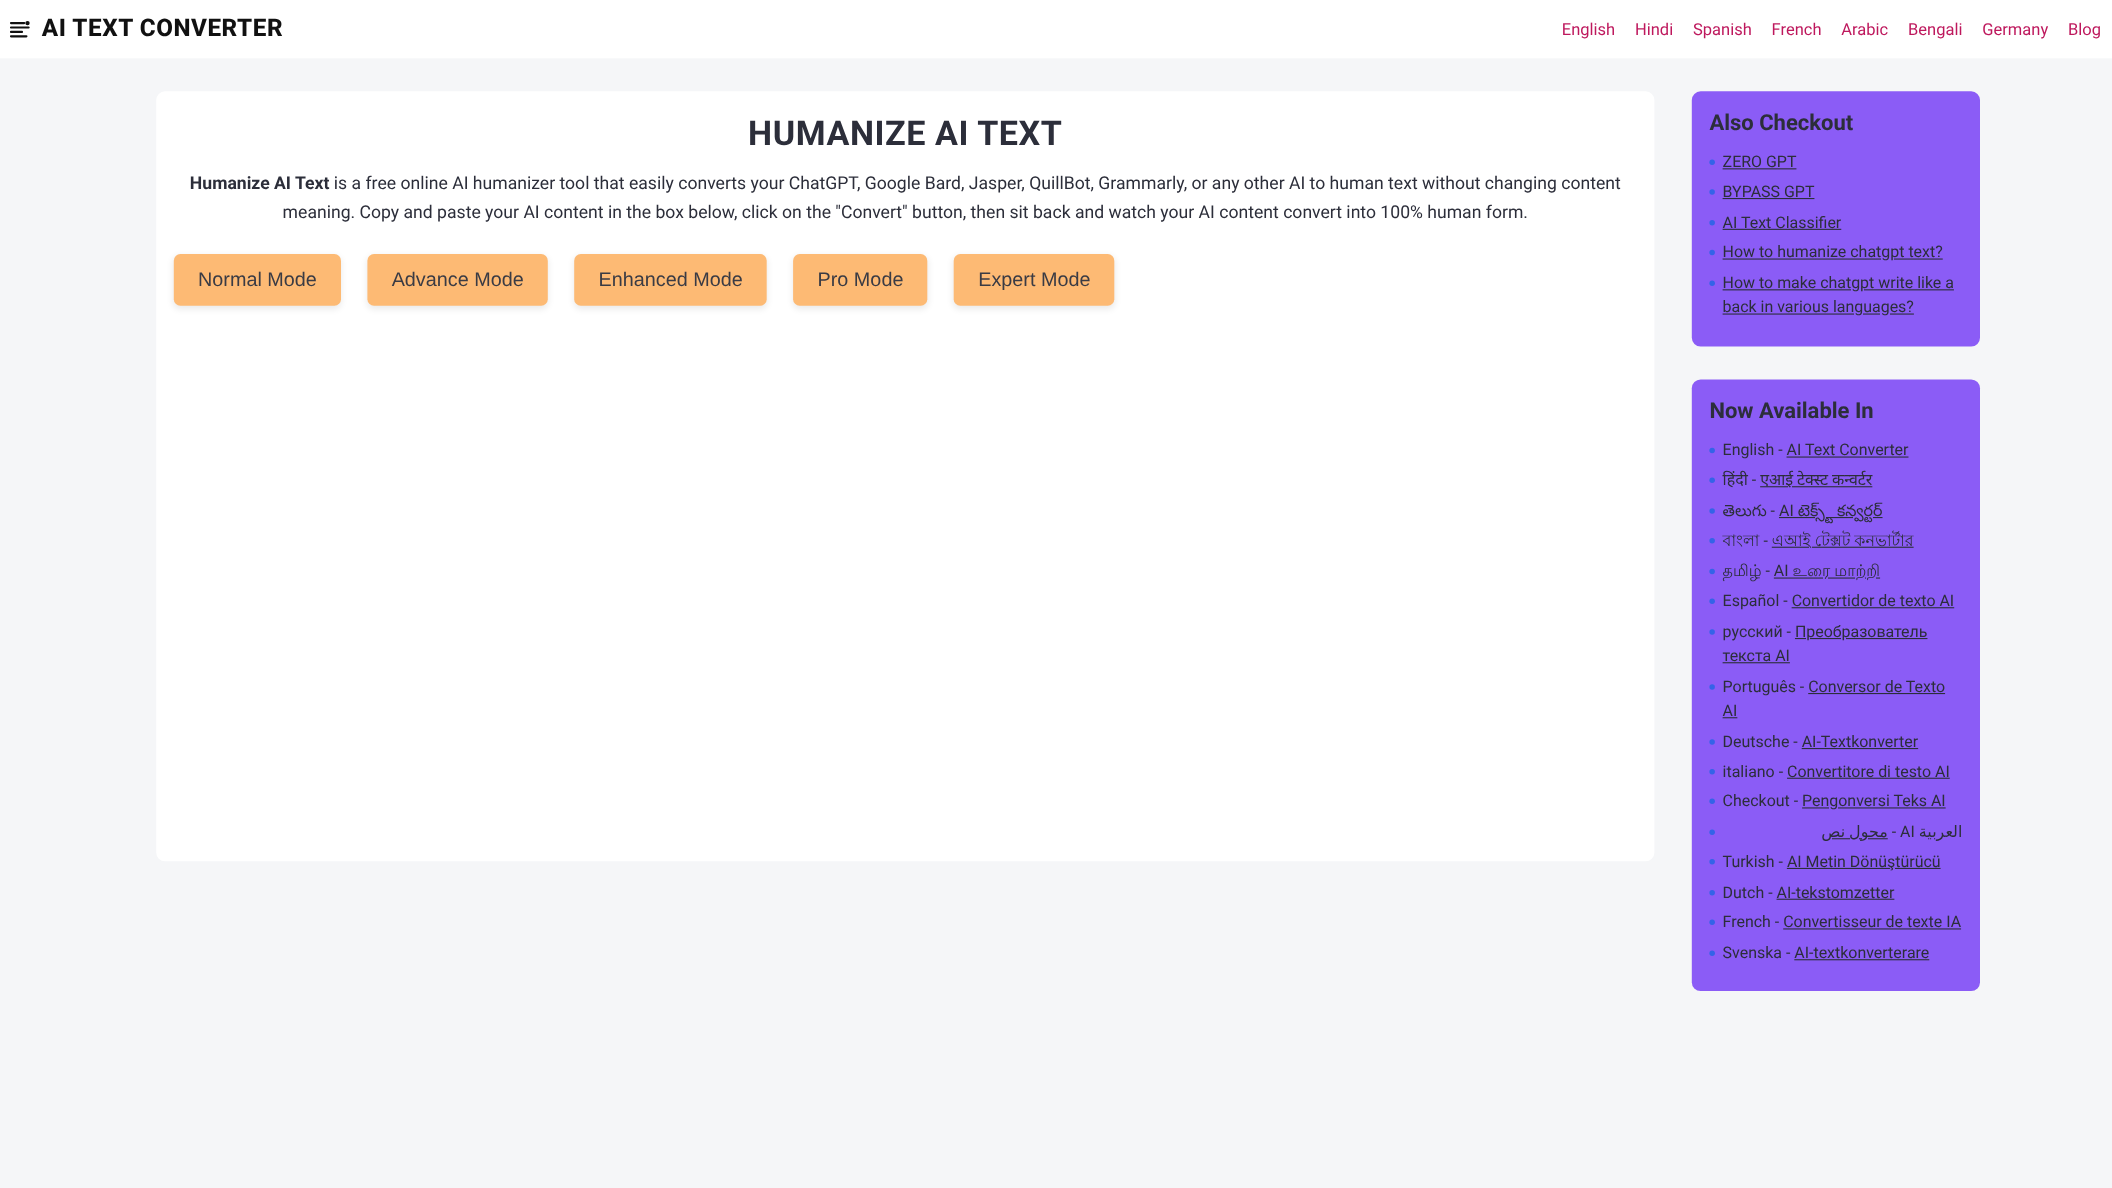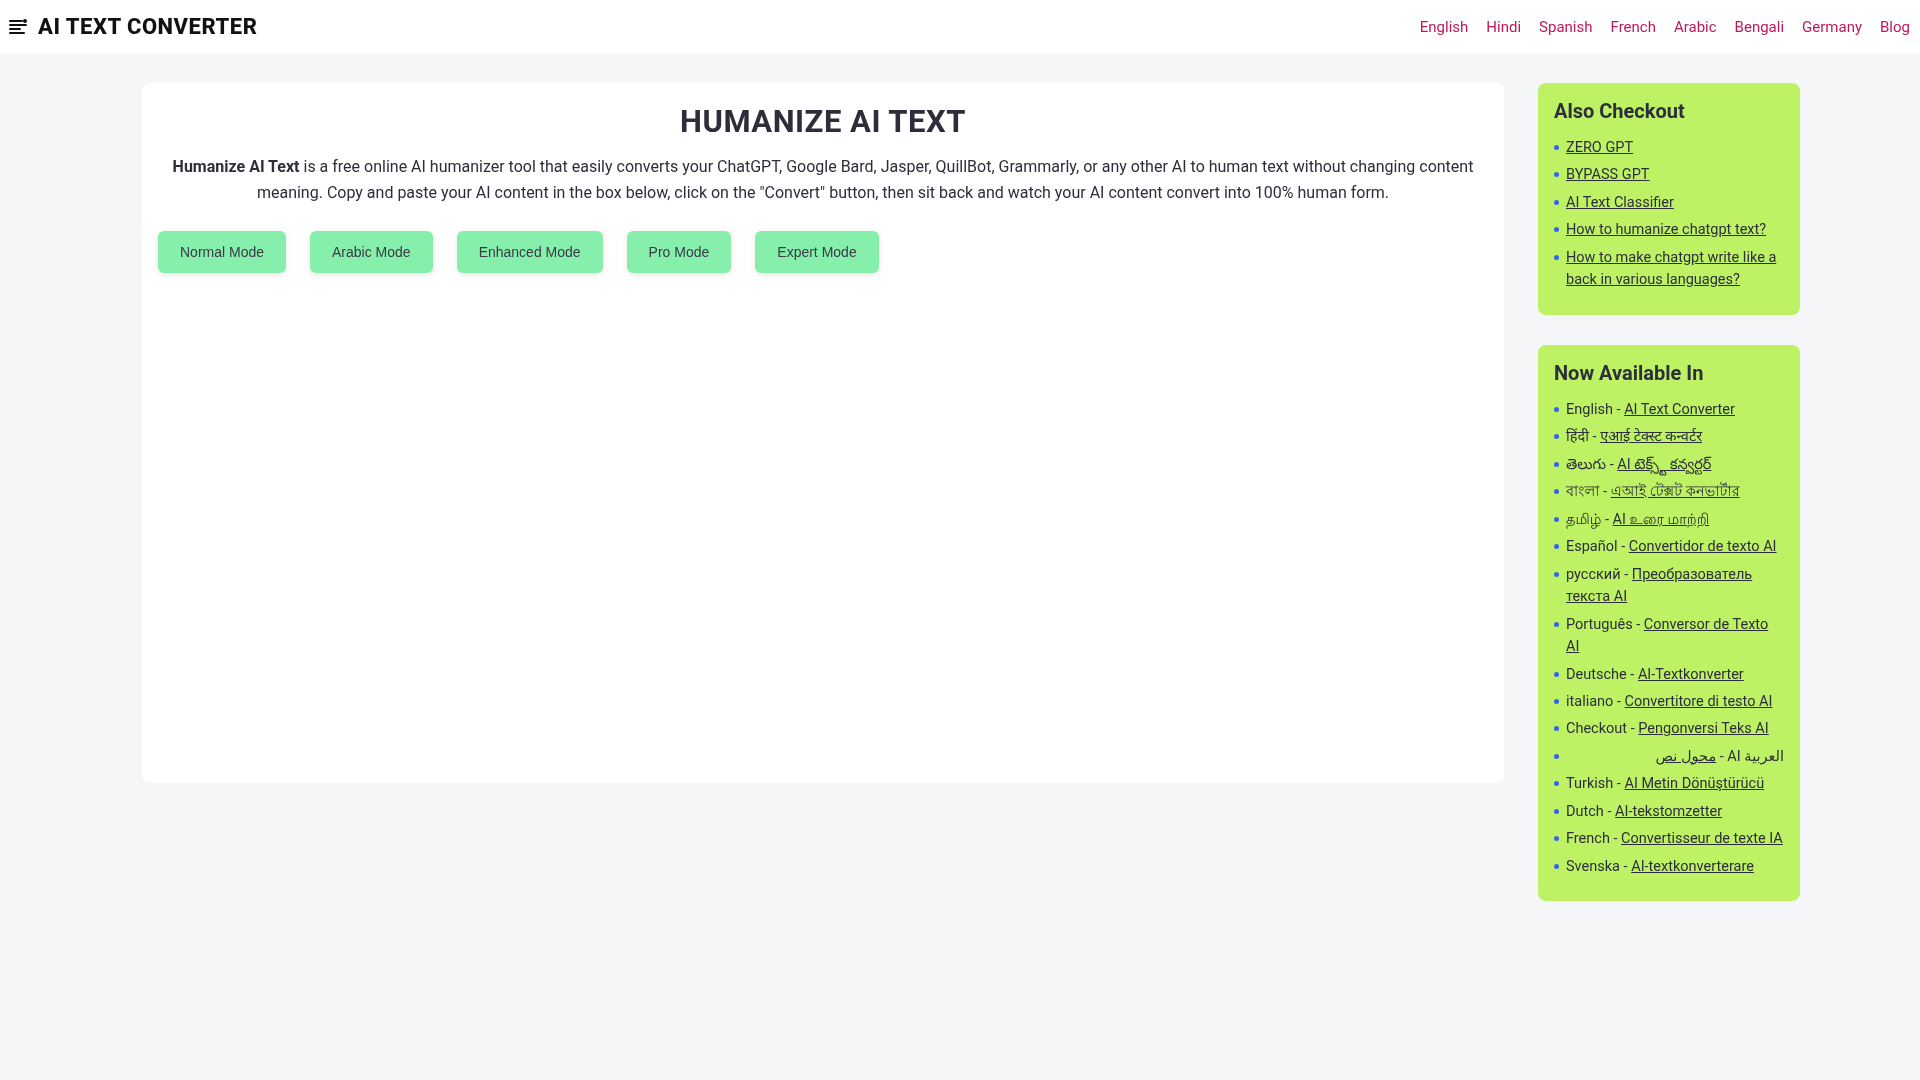--- a/index.html
+++ b/index.html
@@ -68,37 +68,37 @@
   margin-bottom: 24px;
   text-align: center;
 }
 .intro strong { font-weight: 700; }
 .modes {
   display: flex;
   gap: 24px;
   flex-wrap: wrap;
 }
 .mode-btn {
-  background: #86efac;
+  background: #fdba74;
   border: none;
   border-radius: 6px;
   padding: 13px 22px;
-  font-size: 14px;
+  font-size: 18px;
   color: #3a3b44;
   box-shadow: 0 2px 7px rgba(0,0,0,0.09);
   cursor: pointer;
 }
 .sidebar {
   width: 262px;
   display: flex;
   flex-direction: column;
   gap: 30px;
 }
 .card {
-  background: #bef264;
+  background: #8b5cf6;
   border-radius: 8px;
   padding: 16px 16px 18px 16px;
 }
 .card h2 {
   font-size: 20px;
   font-weight: 700;
   color: #2c2e3a;
   margin-bottom: 14px;
 }
 .card ul { list-style: none; }
@@ -150,21 +150,21 @@
 </header>
 
 <div class="container">
   <main class="main">
     <h1>HUMANIZE AI TEXT</h1>
     <p class="intro">
       <strong>Humanize AI Text</strong><span> is a free online AI humanizer tool that easily converts your ChatGPT, Google Bard, Jasper, QuillBot, Grammarly, or any other AI to human text without changing content meaning. Copy and paste your AI content in the box below, click on the "Convert" button, then sit back and watch your AI content convert into 100% human form.</span>
     </p>
     <div class="modes" id="modes">
         <button class="mode-btn">Normal Mode</button>
-        <button class="mode-btn">Arabic Mode</button>
+        <button class="mode-btn">Advance Mode</button>
         <button class="mode-btn">Enhanced Mode</button>
         <button class="mode-btn">Pro Mode</button>
         <button class="mode-btn">Expert Mode</button>
       </div>
   </main>
 
   <aside class="sidebar">
     <div class="card">
       <h2>Also Checkout</h2>
       <ul id="also-list">

